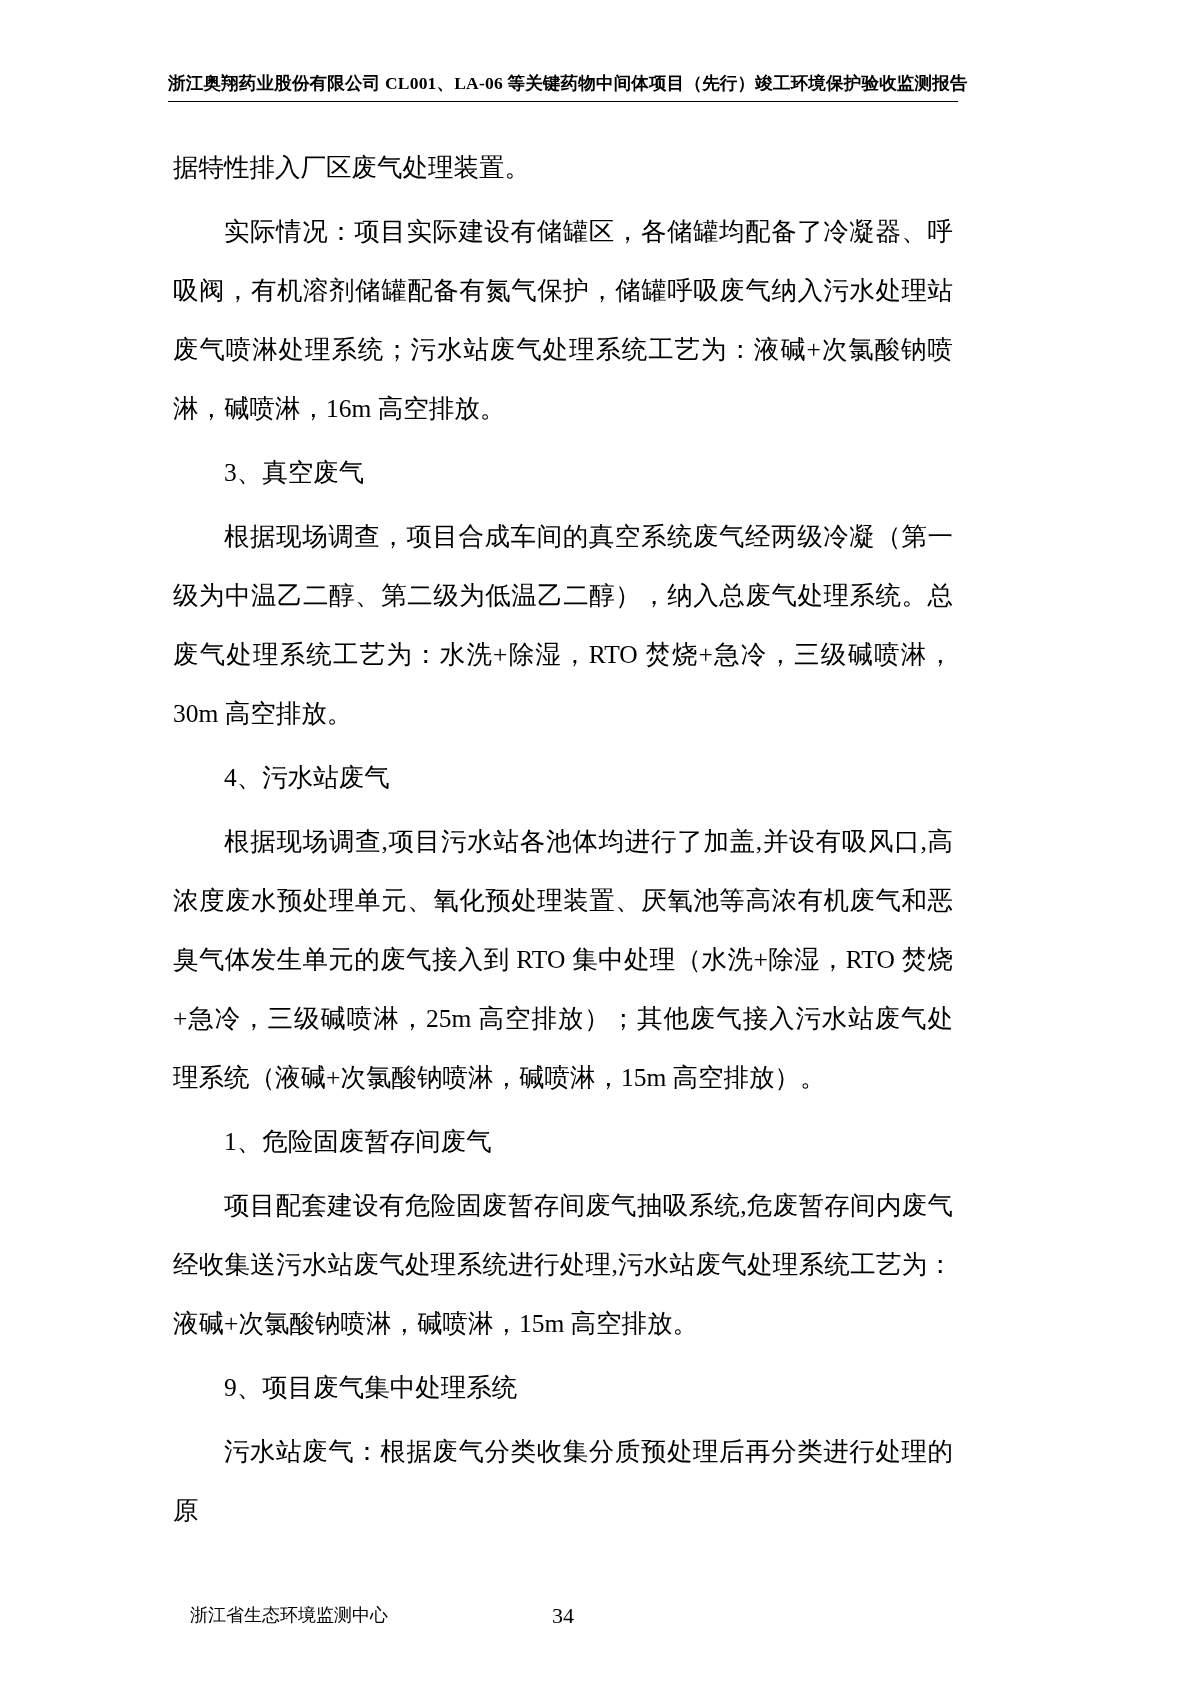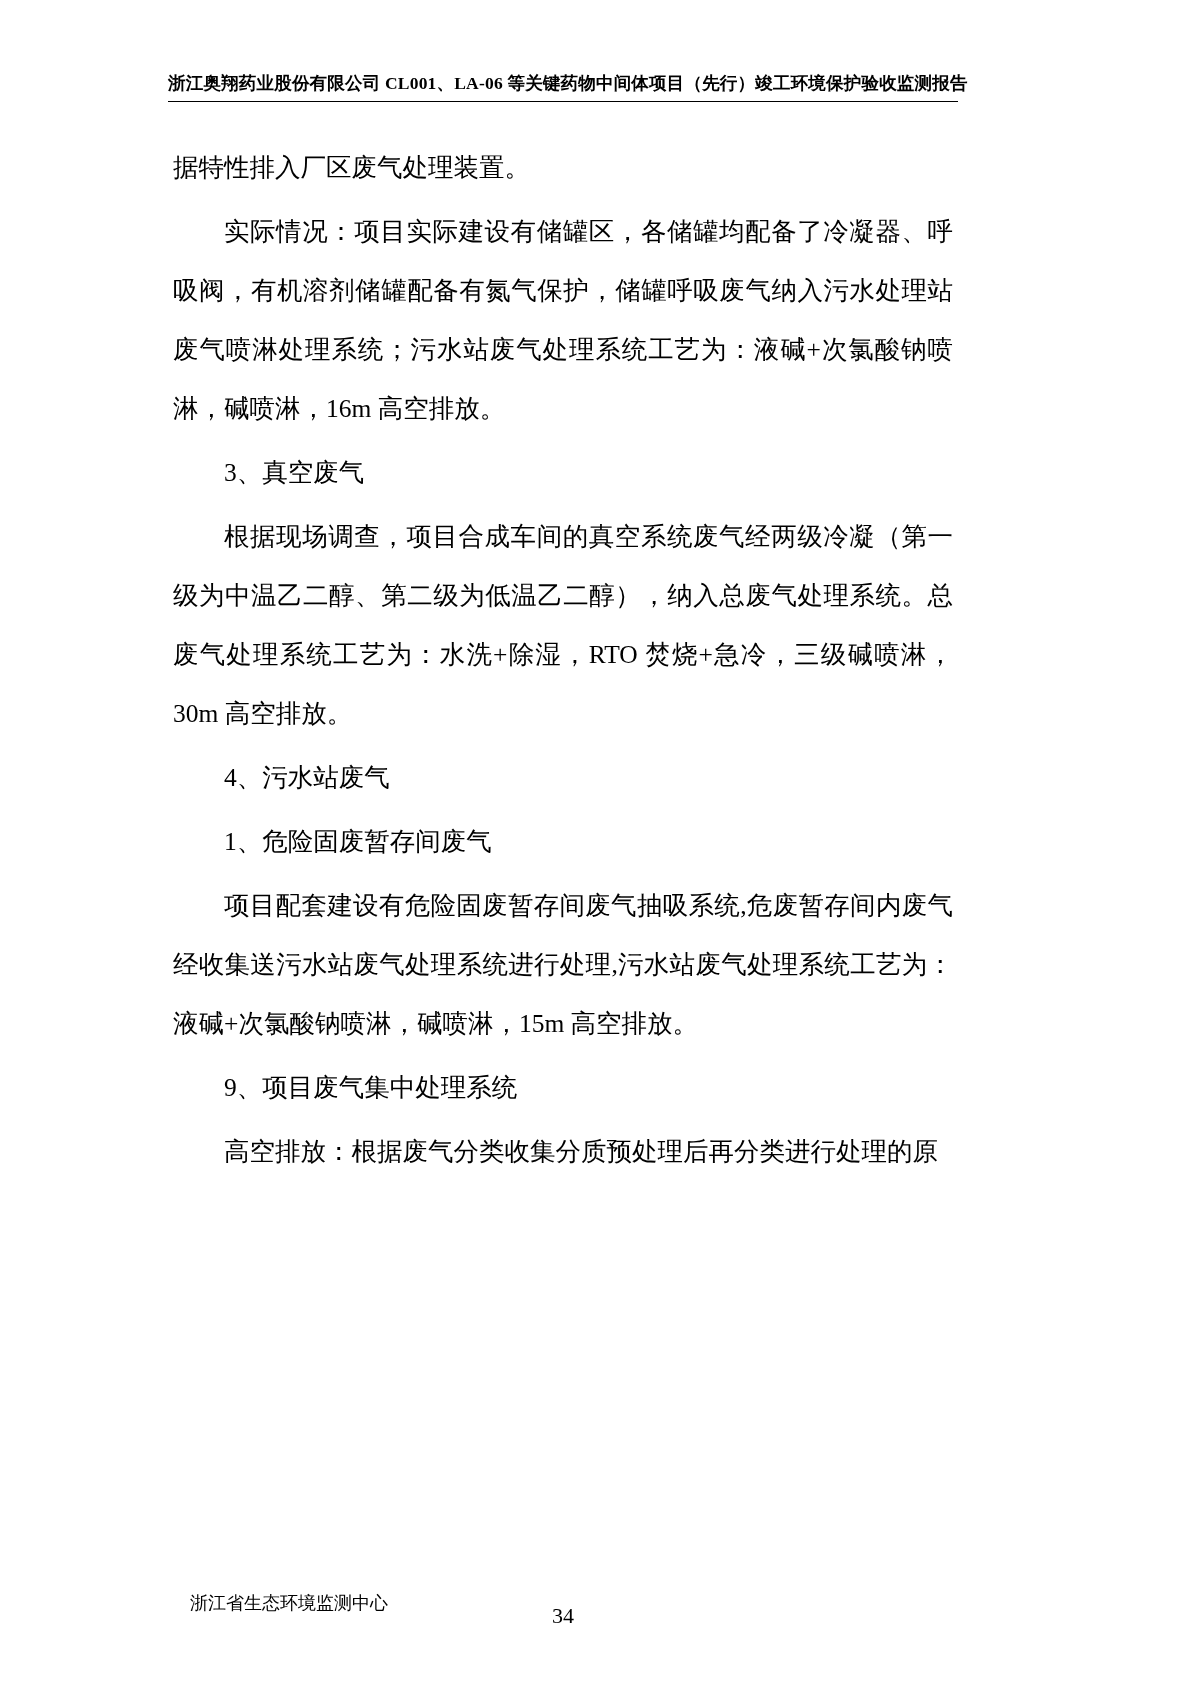--- a/index.html
+++ b/index.html
@@ -71,21 +71,21 @@
   .footer {
     position: absolute;
     bottom: 0;
     left: 0;
     width: 790px;
     height: 120px;
   }
   .footer-left {
     position: absolute;
     left: 22px;
-    top: 28px;
+    top: 40px;
     font-size: 18px;
     font-family: "Liberation Serif", "DejaVu Serif", serif;
   }
   .footer-center {
     position: absolute;
     left: 0;
     top: 40px;
     width: 790px;
     text-align: center;
     font-size: 22px;
@@ -100,24 +100,25 @@
 
     <div class="header">浙江奥翔药业股份有限公司 CL001、LA-06 等关键药物中间体项目（先行）竣工环境保护验收监测报告</div>
     <div class="header-rule"></div>
 
     <div class="body-text">
       <p class="noindent">据特性排入厂区废气处理装置。</p>
       <p class="indent">实际情况：项目实际建设有储罐区，各储罐均配备了冷凝器、呼吸阀，有机溶剂储罐配备有氮气保护，储罐呼吸废气纳入污水处理站废气喷淋处理系统；污水站废气处理系统工艺为：液碱+次氯酸钠喷淋，碱喷淋，16m 高空排放。</p>
       <p class="indent">3、真空废气</p>
       <p class="indent">根据现场调查，项目合成车间的真空系统废气经两级冷凝（第一级为中温乙二醇、第二级为低温乙二醇），纳入总废气处理系统。总废气处理系统工艺为：水洗+除湿，RTO 焚烧+急冷，三级碱喷淋，30m 高空排放。</p>
       <p class="indent">4、污水站废气</p>
+      <p class="indent">根据现场调查,项目污水站各池体均进行了加盖,并设有吸风口,高浓度废水预处理单元、氧化预处理装置、厌氧池等高浓有机废气和恶臭气体发生单元的废气接入到 RTO 集中处理（水洗+除湿，RTO 焚烧+急冷，三级碱喷淋，25m 高空排放）；其他废气接入污水站废气处理系统（液碱+次氯酸钠喷淋，碱喷淋，15m 高空排放）。</p>
       <p class="indent">1、危险固废暂存间废气</p>
       <p class="indent">项目配套建设有危险固废暂存间废气抽吸系统,危废暂存间内废气经收集送污水站废气处理系统进行处理,污水站废气处理系统工艺为：液碱+次氯酸钠喷淋，碱喷淋，15m 高空排放。</p>
       <p class="indent">9、项目废气集中处理系统</p>
-      <p class="indent">高空排放：根据废气分类收集分质预处理后再分类进行处理的原</p>
+      <p class="indent">污水站废气：根据废气分类收集分质预处理后再分类进行处理的原</p>
     </div>
 
     <div class="footer">
       <div class="footer-left">浙江省生态环境监测中心</div>
       <div class="footer-center">34</div>
     </div>
 
   </div>
 </div>
 

